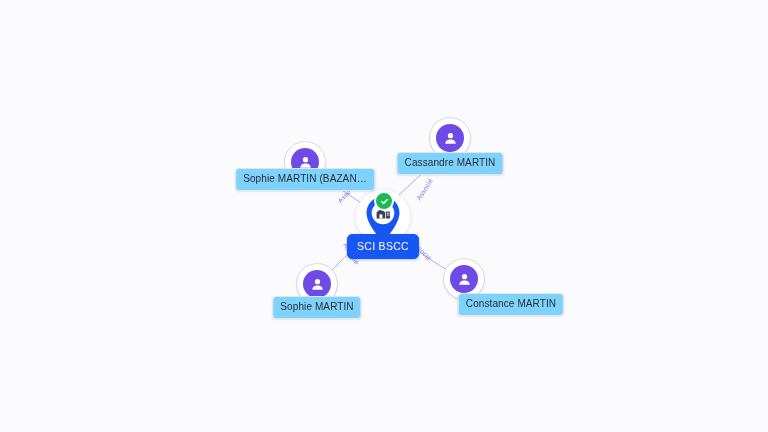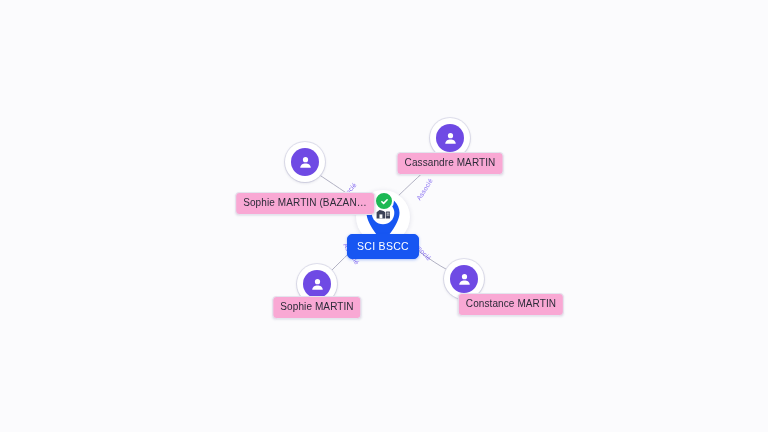--- a/index.html
+++ b/index.html
@@ -115,21 +115,21 @@
 
   
   .node-label {
     position: absolute;
     transform: translate(-50%, 0);
     white-space: nowrap;
     font-size: 10px;
     line-height: 14px;
     padding: 3px 7px 4px 7px;
     border-radius: 4px;
-    background: #f9a8d4;
+    background: #7dd3fc;
     color: #2b2b38;
     border: 1px solid #e4e4ee;
     box-shadow: 0 1px 2px rgba(40,40,90,0.10);
     z-index: 7;
     letter-spacing: .1px;
   }
   .node-label.primary {
     background: #1756f2;
     color: #ffffff;
     border-color: #1756f2;
@@ -185,21 +185,21 @@
 
   <div class="node" id="n-sophie" style="left: 305px; top: 162px;">
     <div class="person-halo"></div>
     <div class="person-disc">
       <svg width="17" height="17" viewBox="0 0 24 24" fill="#ffffff">
         <circle cx="12" cy="8.1" r="3.7"></circle>
         <path d="M4.6 19.4c0-4 3.4-6.1 7.4-6.1s7.4 2.1 7.4 6.1z"></path>
       </svg>
     </div>
   </div>
-  <div class="node-label" id="l-sophie" style="left: 305px; top: 192px;">Sophie MARTIN (BAZAN…</div>
+  <div class="node-label" id="l-sophie" style="left: 305px; top: 168px;">Sophie MARTIN (BAZAN…</div>
 
   <div class="node" id="n-benoit" style="left: 317px; top: 284px;">
     <div class="person-halo"></div>
     <div class="person-disc">
       <svg width="17" height="17" viewBox="0 0 24 24" fill="#ffffff">
         <circle cx="12" cy="8.1" r="3.7"></circle>
         <path d="M4.6 19.4c0-4 3.4-6.1 7.4-6.1s7.4 2.1 7.4 6.1z"></path>
       </svg>
     </div>
   </div>

